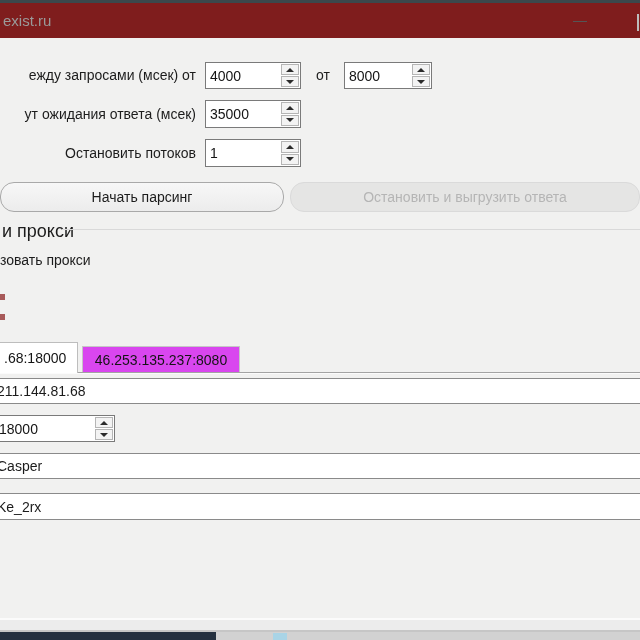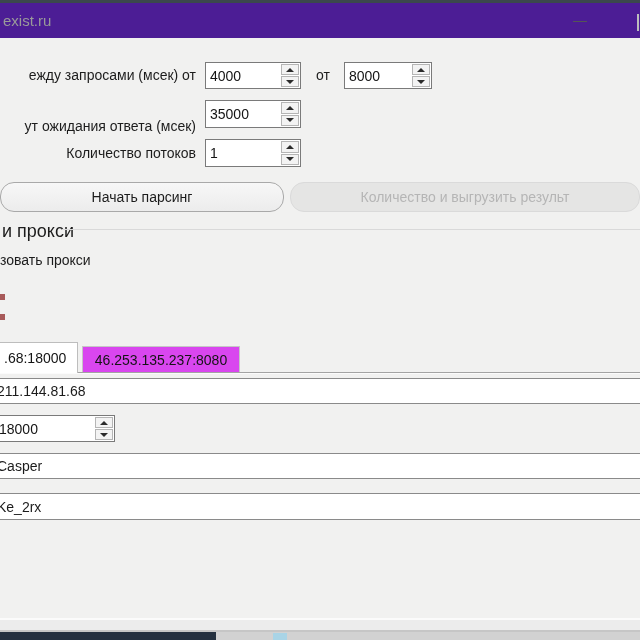--- a/index.html
+++ b/index.html
@@ -4,21 +4,21 @@
 <style>
   html,body{margin:0;padding:0;background:#888;}
   .screen{
     position:relative;width:640px;height:640px;overflow:hidden;
     background:#f1f1f0;font-family:"Liberation Sans",sans-serif;
     -webkit-font-smoothing:antialiased;
   }
   
   .top-line{position:absolute;left:0;top:0;width:640px;height:3px;background:#3b484c;}
   .top-corner{position:absolute;left:617px;top:0;width:23px;height:9px;background:#3b484c;}
-  .titlebar{position:absolute;left:0;top:3px;width:640px;height:35px;background:#4c1d95;}
+  .titlebar{position:absolute;left:0;top:3px;width:640px;height:35px;background:#7f1d1d;}
   .title-text{position:absolute;left:3px;top:9px;font-size:15px;color:#9a9a9a;}
   .btn-min{position:absolute;left:556px;top:3px;width:48px;height:33px;
     display:flex;align-items:center;justify-content:center;color:#555;font-size:14px;}
   .btn-edge{position:absolute;left:637px;top:14px;width:2px;height:17px;background:#bdbdbd;}
   
   .lbl{position:absolute;font-size:14px;color:#1c1c1c;white-space:nowrap;}
   .ralign{text-align:right;}
   
   .spin{position:absolute;background:#fff;border:1px solid #7a7a7a;box-sizing:border-box;}
   .spin .val{position:absolute;left:4px;top:50%;transform:translateY(-50%);
@@ -101,50 +101,50 @@
     <div class="btns">
       <div class="sb">
           <span class="tri-up"></span>
         </div>
       <div class="sb">
           <span class="tri-dn"></span>
         </div>
     </div>
   </div>
 
-  <div class="lbl ralign" style="left:0;top:118px;width:196px;">ут ожидания ответа (мсек)</div>
+  <div class="lbl ralign" style="left:0;top:106px;width:196px;">ут ожидания ответа (мсек)</div>
 
   <div class="spin" style="left:205px;top:100px;width:96px;height:28px;padding-left:24px;">
     <div class="val">35000</div>
     <div class="btns">
       <div class="sb">
           <span class="tri-up"></span>
         </div>
       <div class="sb">
           <span class="tri-dn"></span>
         </div>
     </div>
   </div>
 
-  <div class="lbl ralign" style="left:0;top:145px;width:196px;">Количество потоков</div>
+  <div class="lbl ralign" style="left:0;top:145px;width:196px;">Остановить потоков</div>
 
   <div class="spin" style="left:205px;top:139px;width:96px;height:28px;">
     <div class="val">1</div>
     <div class="btns">
       <div class="sb">
           <span class="tri-up"></span>
         </div>
       <div class="sb">
           <span class="tri-dn"></span>
         </div>
     </div>
   </div>
 
   <div class="btn btn-start">Начать парсинг</div>
-  <div class="btn btn-stop">Количество и выгрузить результ</div>
+  <div class="btn btn-stop">Остановить и выгрузить ответа</div>
 
   <div class="grp-label">и прокси</div>
   <div class="grp-line"></div>
   <div class="chk-label">зовать прокси</div>
 
   <div class="redmark" style="top:294px;"></div>
   <div class="redmark" style="top:314px;"></div>
 
   <div class="tab tab-selected">.68:18000</div>
   <div class="tab tab-plain">46.253.135.237:8080</div>

